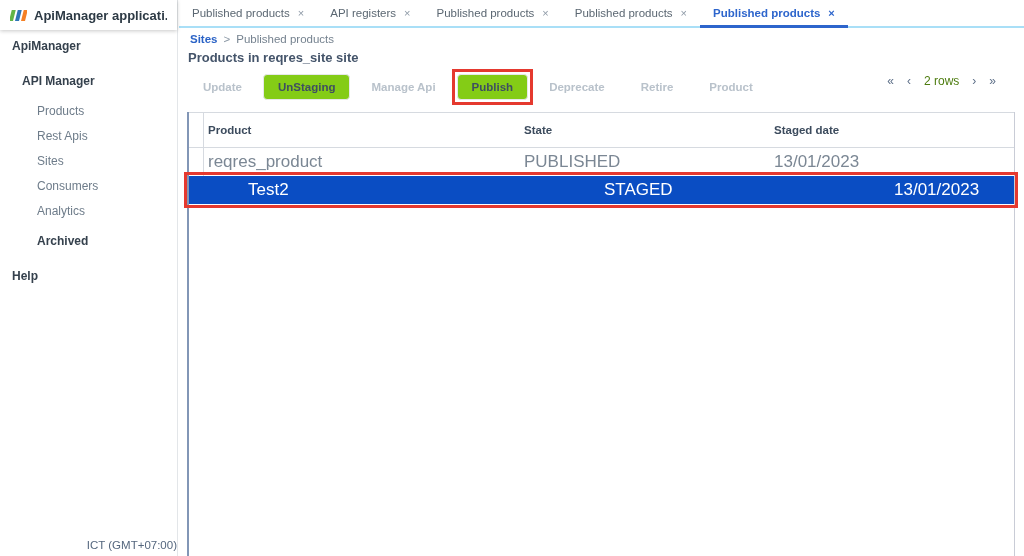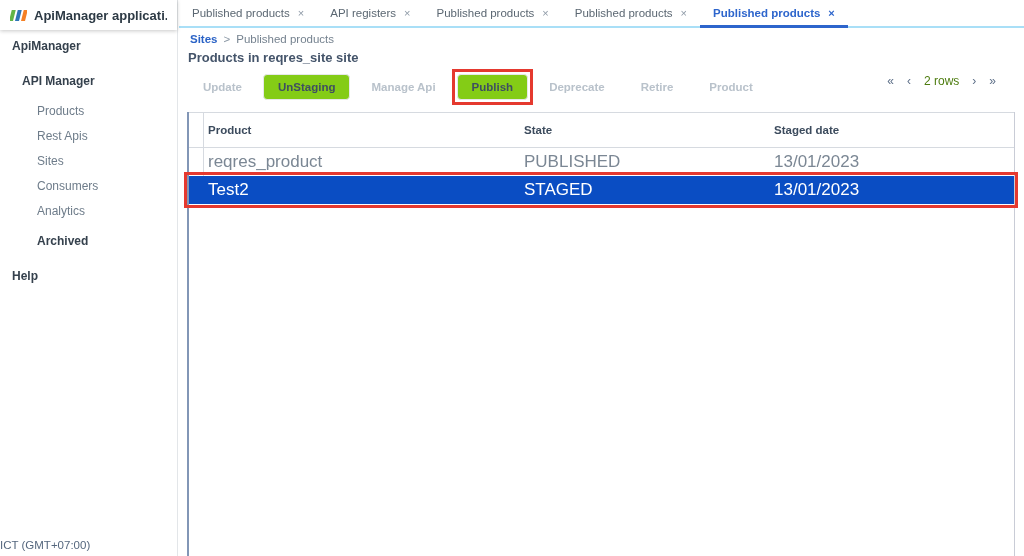--- a/index.html
+++ b/index.html
@@ -14,21 +14,21 @@
   .logo { width:17px; height:13px; margin-right:7px; flex:0 0 auto; }
   .app-title { font-size:13px; font-weight:bold; color:#2d3a45; white-space:nowrap; overflow:hidden; }
   .nav { padding-top:0; }
   .nav-item { height:25px; line-height:25px; font-size:12px; cursor:pointer; }
   .nav-item.lvl0 { padding-left:12px; }
   .nav-item.lvl1 { padding-left:22px; }
   .nav-item.lvl2 { padding-left:37px; }
   .nav-item.head { font-weight:bold; color:#35414d; }
   .nav-item.link { font-weight:normal; color:#6e7c8a; }
   .mt4 { margin-top:4px; } .mt10 { margin-top:10px; } .mt5 { margin-top:5px; }
-  .timezone { position:absolute; bottom:5px; left:0; width:100%; text-align:left;
+  .timezone { position:absolute; bottom:5px; left:0; width:100%; text-align:right;
     font-size:11.5px; color:#55677e; }
 
   
   .content { position:absolute; left:179px; top:0; right:0; bottom:0; }
 
   .tabbar { height:28px; display:flex; align-items:stretch;
     border-bottom:2px solid #a9dff7; }
   .tab { display:flex; align-items:center; gap:8px; padding:0 13px;
     font-size:11.5px; color:#5b6772; cursor:pointer; }
   .tab .close { font-size:11px; color:#8d99a6; }
@@ -63,21 +63,21 @@
     border-top:1px solid #d6dae0; border-bottom:1px solid #d6dae0;
     font-size:11.5px; font-weight:bold; color:#3c4b5d; }
   .grid-row { display:flex; align-items:stretch; height:28px; font-size:17px;
     color:#7b8794; cursor:pointer; }
   .cell { display:flex; align-items:center; }
   .cell-narrow { width:15px; flex:0 0 auto; }
   .with-sep { border-right:1px solid #d6dae0; }
   .col-product { width:316px; padding-left:4px; }
   .col-state   { width:250px; padding-left:4px; }
   .col-staged  { flex:1; padding-left:4px; }
-  .grid-row.selected { background:#0a4dc3; color:#ffffff; position:relative; }
+  .grid-row.selected { background:#0a4dc3; color:#ffffff; position:relative;gap:40px; }
   .grid-row.selected::after { content:''; position:absolute; top:-4px; bottom:-4px;
     left:-5px; right:-4px; border:3px solid #e5392f; pointer-events:none; }
 </style>
 </head>
 <body>
 
 <div class="sidebar">
   <div class="sidebar-header">
     <svg class="logo" viewBox="0 0 17 13">
       <rect x="2" y="1" width="4" height="11" fill="#61b546" transform="skewX(-14)"></rect>

